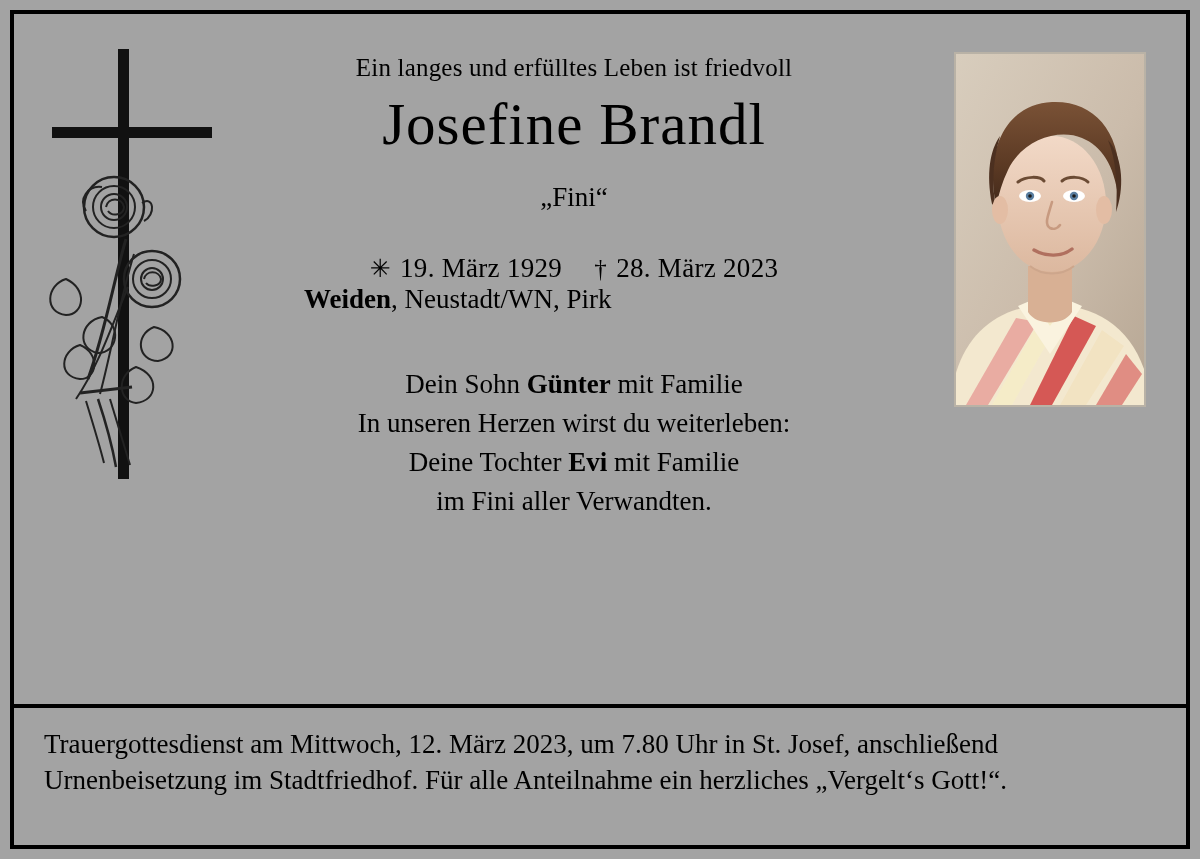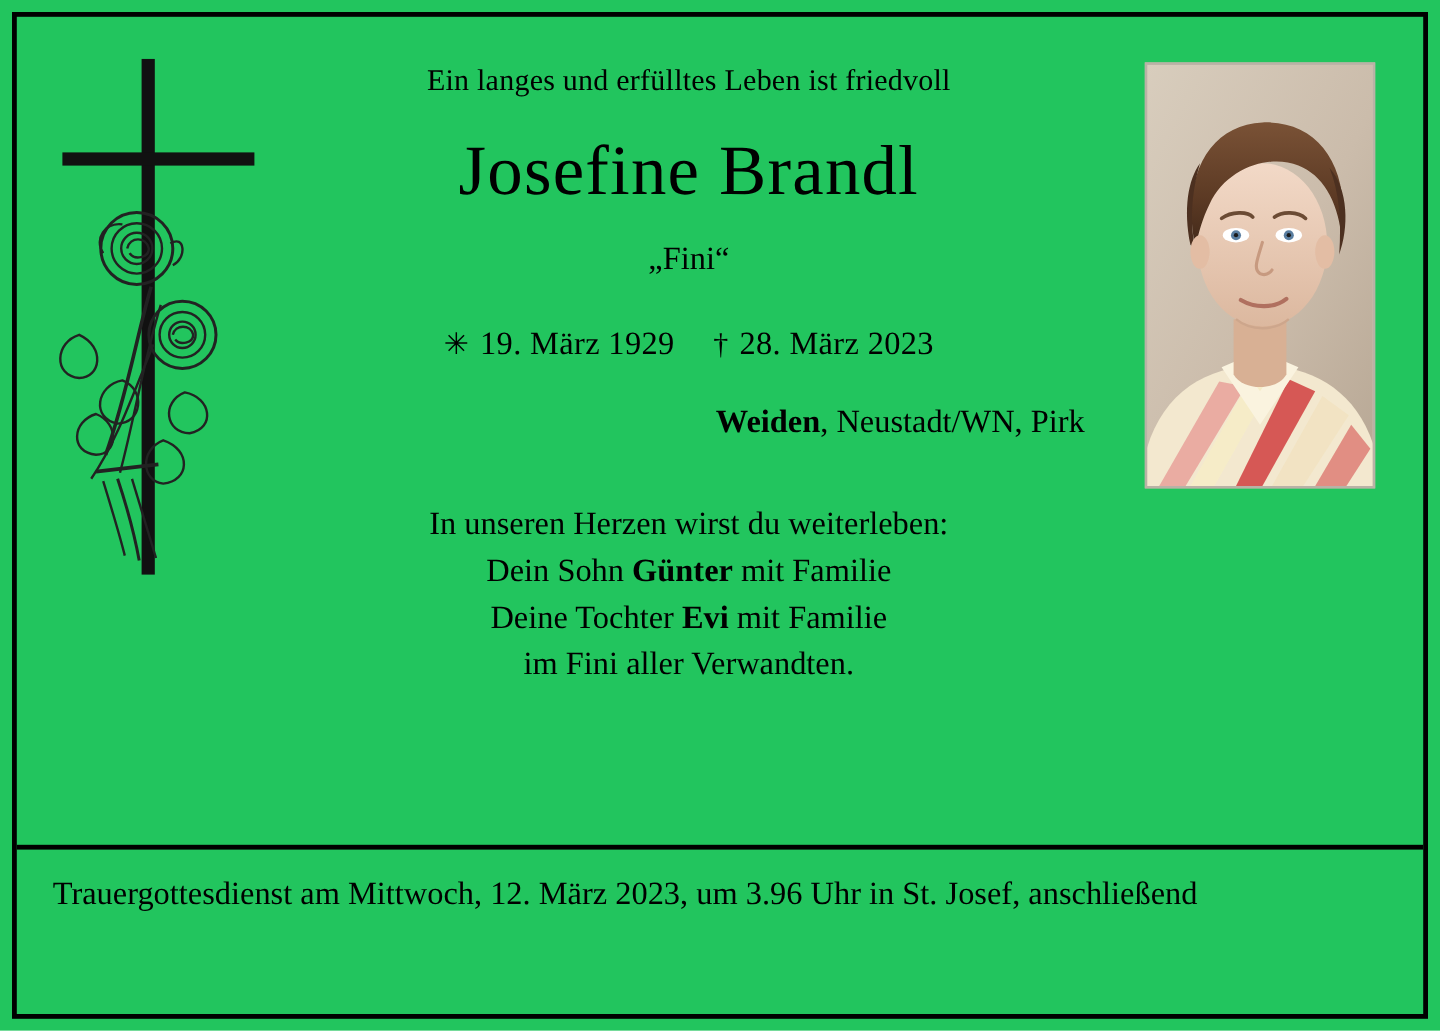--- a/index.html
+++ b/index.html
@@ -13,21 +13,21 @@
     font-family: "Liberation Serif", serif;
     color: #000000;
     overflow: hidden;
   }
 
   .notice {
     position: relative;
     width: 1200px;
     height: 859px;
     box-sizing: border-box;
-    background: #22c55e;
+    background: #a3a3a3;
     padding: 10px;
   }
 
   .notice-border {
     position: absolute;
     left: 10px;
     top: 10px;
     right: 10px;
     bottom: 10px;
     border: 4px solid #000000;
@@ -62,21 +62,21 @@
     text-align: center;
   }
 
   .intro {
     font-size: 25px;
     line-height: 1.28;
     letter-spacing: 0.2px;
   }
 
   .name {
-    margin-top: 28px;
+    margin-top: 10px;
     font-size: 59px;
     line-height: 1.05;
     letter-spacing: 1px;
     font-weight: 400;
   }
 
   .nickname {
     margin-top: 26px;
     font-size: 27px;
   }
@@ -86,23 +86,22 @@
     font-size: 27px;
     letter-spacing: 0.3px;
   }
   .dates .sym {
     font-size: 25px;
     padding-right: 2px;
   }
   .dates .gap { display: inline-block; width: 18px; }
 
   .places {
-    margin-top: 34px;
-    font-size: 27px;
-    text-align: right;
+    font-size: 27px;
+    text-align: left;
     padding-left: 60px;
   }
   .places .home { font-weight: bold; }
 
   .survivors {
     margin-top: 50px;
     font-size: 27px;
     line-height: 1.45;
   }
   .survivors .b { font-weight: bold; }
@@ -204,24 +203,24 @@
         <span class="gap"></span>
         <span class="sym">†</span>
         <span>28. März 2023</span>
       </div>
 
       <div class="places">
         <span class="home">Weiden</span><span>, Neustadt/WN, Pirk</span>
       </div>
 
       <div class="survivors">
-        <div>In unseren Herzen wirst du weiterleben:</div>
         <div>
           <span>Dein Sohn </span><span class="b">Günter</span><span> mit Familie</span>
         </div>
+        <div>In unseren Herzen wirst du weiterleben:</div>
         <div>
           <span>Deine Tochter </span><span class="b">Evi</span><span> mit Familie</span>
         </div>
         <div>im Fini aller Verwandten.</div>
       </div>
     </div>
 
     <div class="portrait">
       <svg width="188" height="351" viewBox="0 0 188 351" xmlns="http://www.w3.org/2000/svg">
         <defs>
@@ -279,17 +278,18 @@
 
         <path d="M78 196 C90 203 106 203 116 195" stroke="#b0705f" stroke-width="3.4" fill="none" stroke-linecap="round"></path>
 
         <path d="M74 212 C86 222 106 222 118 212" stroke="#cda68c" stroke-width="2" fill="none"></path>
       </svg>
     </div>
 
     <div class="divider"></div>
 
     <div class="footer">
-      <div>Trauergottesdienst am Mittwoch, 12. März 2023, um 3.96 Uhr in St. Josef, anschließend</div>
+      <div>Trauergottesdienst am Mittwoch, 12. März 2023, um 7.80 Uhr in St. Josef, anschließend</div>
+      <div>Urnenbeisetzung im Stadtfriedhof. Für alle Anteilnahme ein herzliches „Vergelt‘s Gott!“.</div>
     </div>
 
   </div>
 </div>
 
 </body></html>

